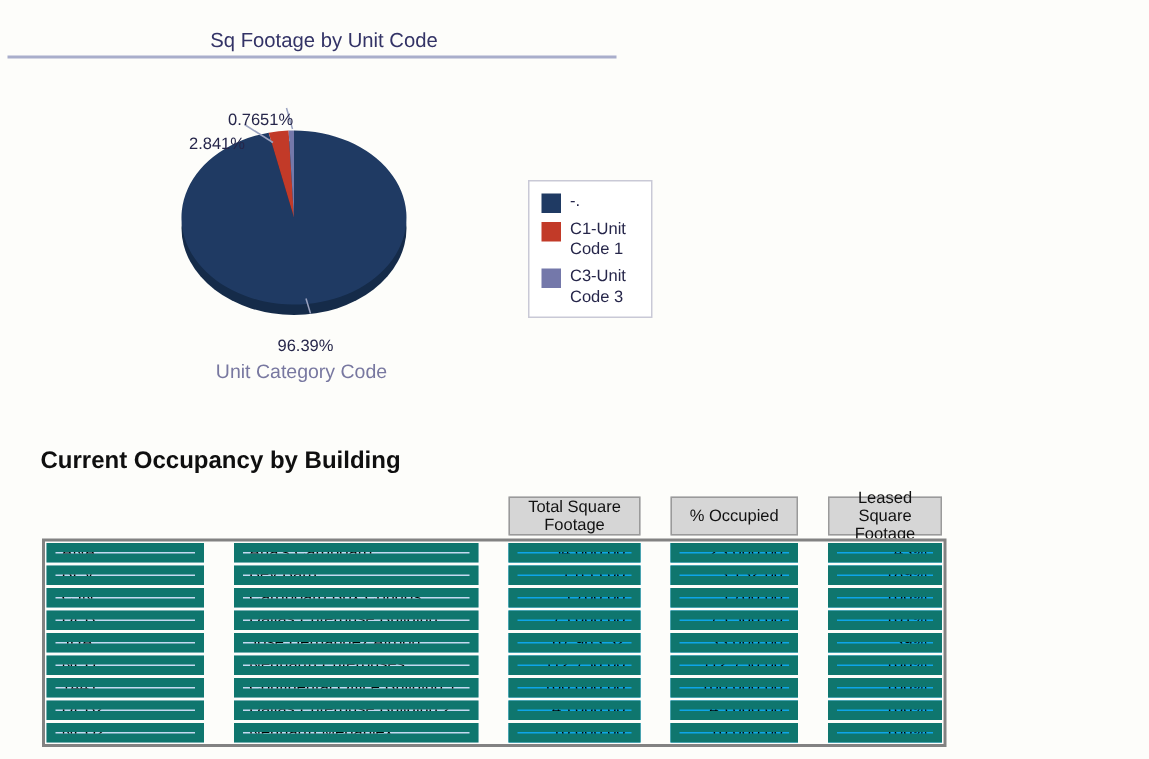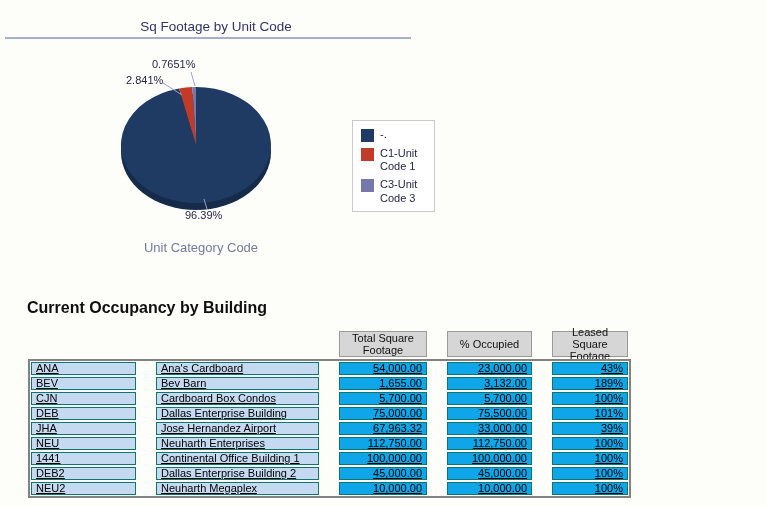--- a/index.html
+++ b/index.html
@@ -7,21 +7,21 @@
   body { font-family:"Liberation Sans","DejaVu Sans",sans-serif; }
   .page { position:relative; width:663px; height:506px; background:#fdfdfa; overflow:hidden; }
 
   
   .chart-title { position:absolute; left:0; top:19px; width:432px; text-align:center;
                  font-size:13.5px; color:#333366; }
   .chart-title-rule { position:absolute; left:5px; top:37px; width:406px; height:2px; background:#a9aecb; }
 
   
   .pie-svg { position:absolute; left:106px; top:55px; width:190px; height:160px; }
-  .pie-label { position:absolute; font-size:11px; color:#26264a; white-space:nowrap; }
+  .pie-label { position:absolute; font-size:11px; color:#26264a; white-space:nowrap;margin-top:16px; }
   .pie-label-0 { left:152px; top:58px; }
   .pie-label-1 { left:126px; top:74px; }
   .pie-label-2 { left:185px; top:209px; }
   .axis-label { position:absolute; left:106px; top:240px; width:190px; text-align:center;
                 font-size:13px; color:#7878a0; }
 
   
   .legend { position:absolute; left:352px; top:120px; background:#fff;
             border:1px solid #c9c9d6; padding:7px 8px 6px 8px; }
   .legend-entry { display:flex; align-items:flex-start; margin-bottom:5px; }
@@ -37,23 +37,23 @@
   .occupancy { position:absolute; left:28px; top:331px; }
   .hdr-grid, .row-grid { display:grid; grid-template-columns:105px 163px 88px 85px 76px; column-gap:20px; }
   .hdr-grid { margin-left:3px; }
   .hdr-cell { background:#d6d6d6; border:1px solid #9a9a9a; height:26px;
               display:flex; align-items:center; justify-content:center; text-align:center;
               font-size:11px; line-height:12px; color:#111; padding:0 4px; }
   .hdr-ghost { background:transparent; border:none; }
   .data-wrap { border:2px solid #828282; padding:1px; margin-top:2px; background:#fdfdfa; display:inline-block; }
   .row-grid { margin-bottom:2px; }
   .row-grid:last-child { margin-bottom:0; }
-  .cell { border:1px solid #0f766e; height:13px; font-size:11px; line-height:11px;
+  .cell { border:6px solid #0f766e; height:13px; font-size:11px; line-height:11px;
           padding:0 4px; overflow:hidden; white-space:nowrap; color:#000;
-          display:flex; align-items:center;text-decoration:underline; }
+          display:flex; align-items:center; }
   .cell.blue { background:#c5d9f1; }
   .cell.num { background:#0ea5e9; justify-content:flex-end; }
 </style>
 </head>
 <body>
 
 <div class="page">
 
   <div class="chart-title">Sq Footage by Unit Code</div>
   <div class="chart-title-rule"></div>

